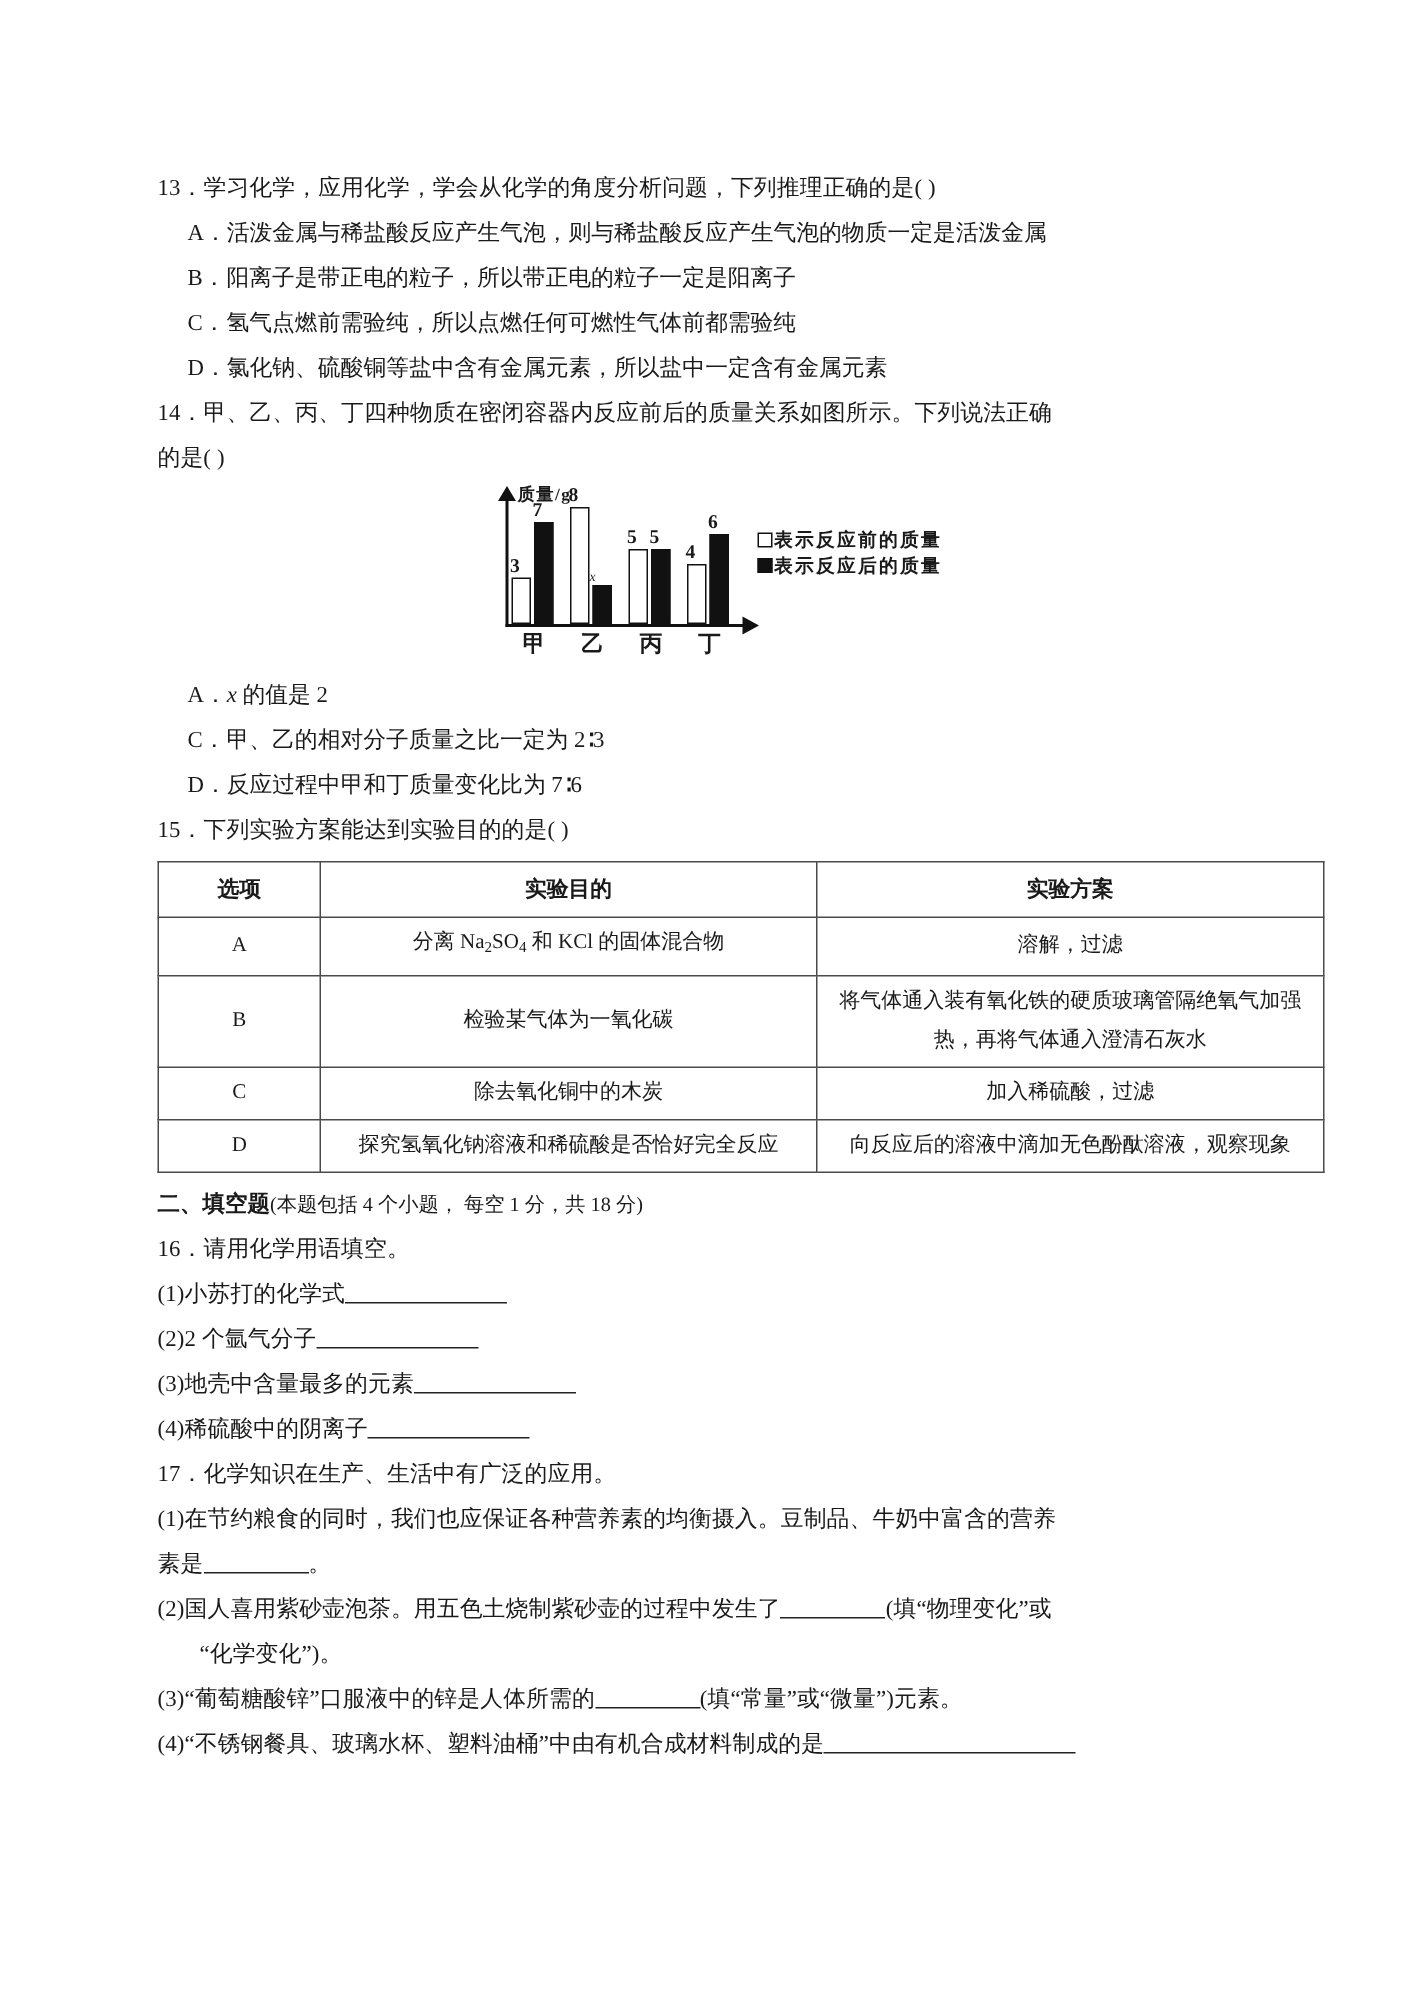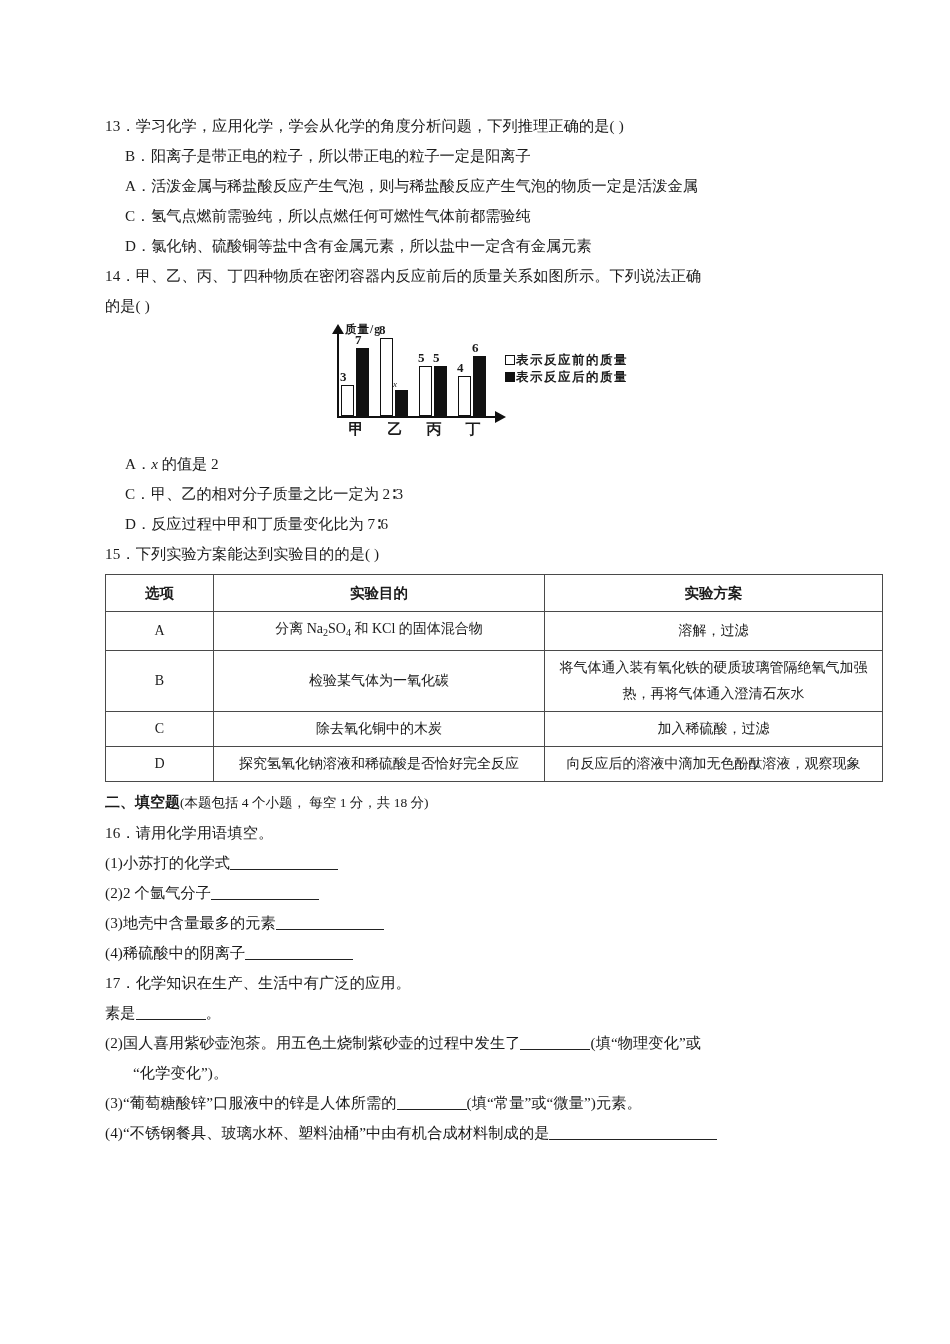--- a/index.html
+++ b/index.html
@@ -212,24 +212,24 @@
   .sec-head .small { font-size: 13.5px; }
 </style>
 </head>
 <body>
 
 <div class="page">
   <div class="content">
 
     <p class="qline">13．学习化学，应用化学，学会从化学的角度分析问题，下列推理正确的是(      )</p>
     <p class="opt">
+      <span class="lab">A．</span><span>活泼金属与稀盐酸反应产生气泡，则与稀盐酸反应产生气泡的物质一定是活泼金属</span>
+    </p>
+    <p class="opt">
       <span class="lab">B．</span><span>阳离子是带正电的粒子，所以带正电的粒子一定是阳离子</span>
-    </p>
-    <p class="opt">
-      <span class="lab">A．</span><span>活泼金属与稀盐酸反应产生气泡，则与稀盐酸反应产生气泡的物质一定是活泼金属</span>
     </p>
     <p class="opt">
       <span class="lab">C．</span><span>氢气点燃前需验纯，所以点燃任何可燃性气体前都需验纯</span>
     </p>
     <p class="opt">
       <span class="lab">D．</span><span>氯化钠、硫酸铜等盐中含有金属元素，所以盐中一定含有金属元素</span>
     </p>
 
     <p class="qline">14．甲、乙、丙、丁四种物质在密闭容器内反应前后的质量关系如图所示。下列说法正确</p>
     <p class="qline">的是(      )</p>
@@ -345,20 +345,21 @@
       <span>(2)2 个氩气分子</span><span class="blank-m"></span>
     </p>
     <p class="qline">
       <span>(3)地壳中含量最多的元素</span><span class="blank-m"></span>
     </p>
     <p class="qline">
       <span>(4)稀硫酸中的阴离子</span><span class="blank-m"></span>
     </p>
 
     <p class="qline">17．化学知识在生产、生活中有广泛的应用。</p>
+    <p class="qline">(1)在节约粮食的同时，我们也应保证各种营养素的均衡摄入。豆制品、牛奶中富含的营养</p>
     <p class="qline">
       <span>素是</span><span class="blank-s"></span><span>。</span>
     </p>
     <p class="qline">
       <span>(2)国人喜用紫砂壶泡茶。用五色土烧制紫砂壶的过程中发生了</span><span class="blank-s"></span><span>(填“物理变化”或</span>
     </p>
     <p class="qline hang2">“化学变化”)。</p>
     <p class="qline">
       <span>(3)“葡萄糖酸锌”口服液中的锌是人体所需的</span><span class="blank-s"></span><span>(填“常量”或“微量”)元素。</span>
     </p>

